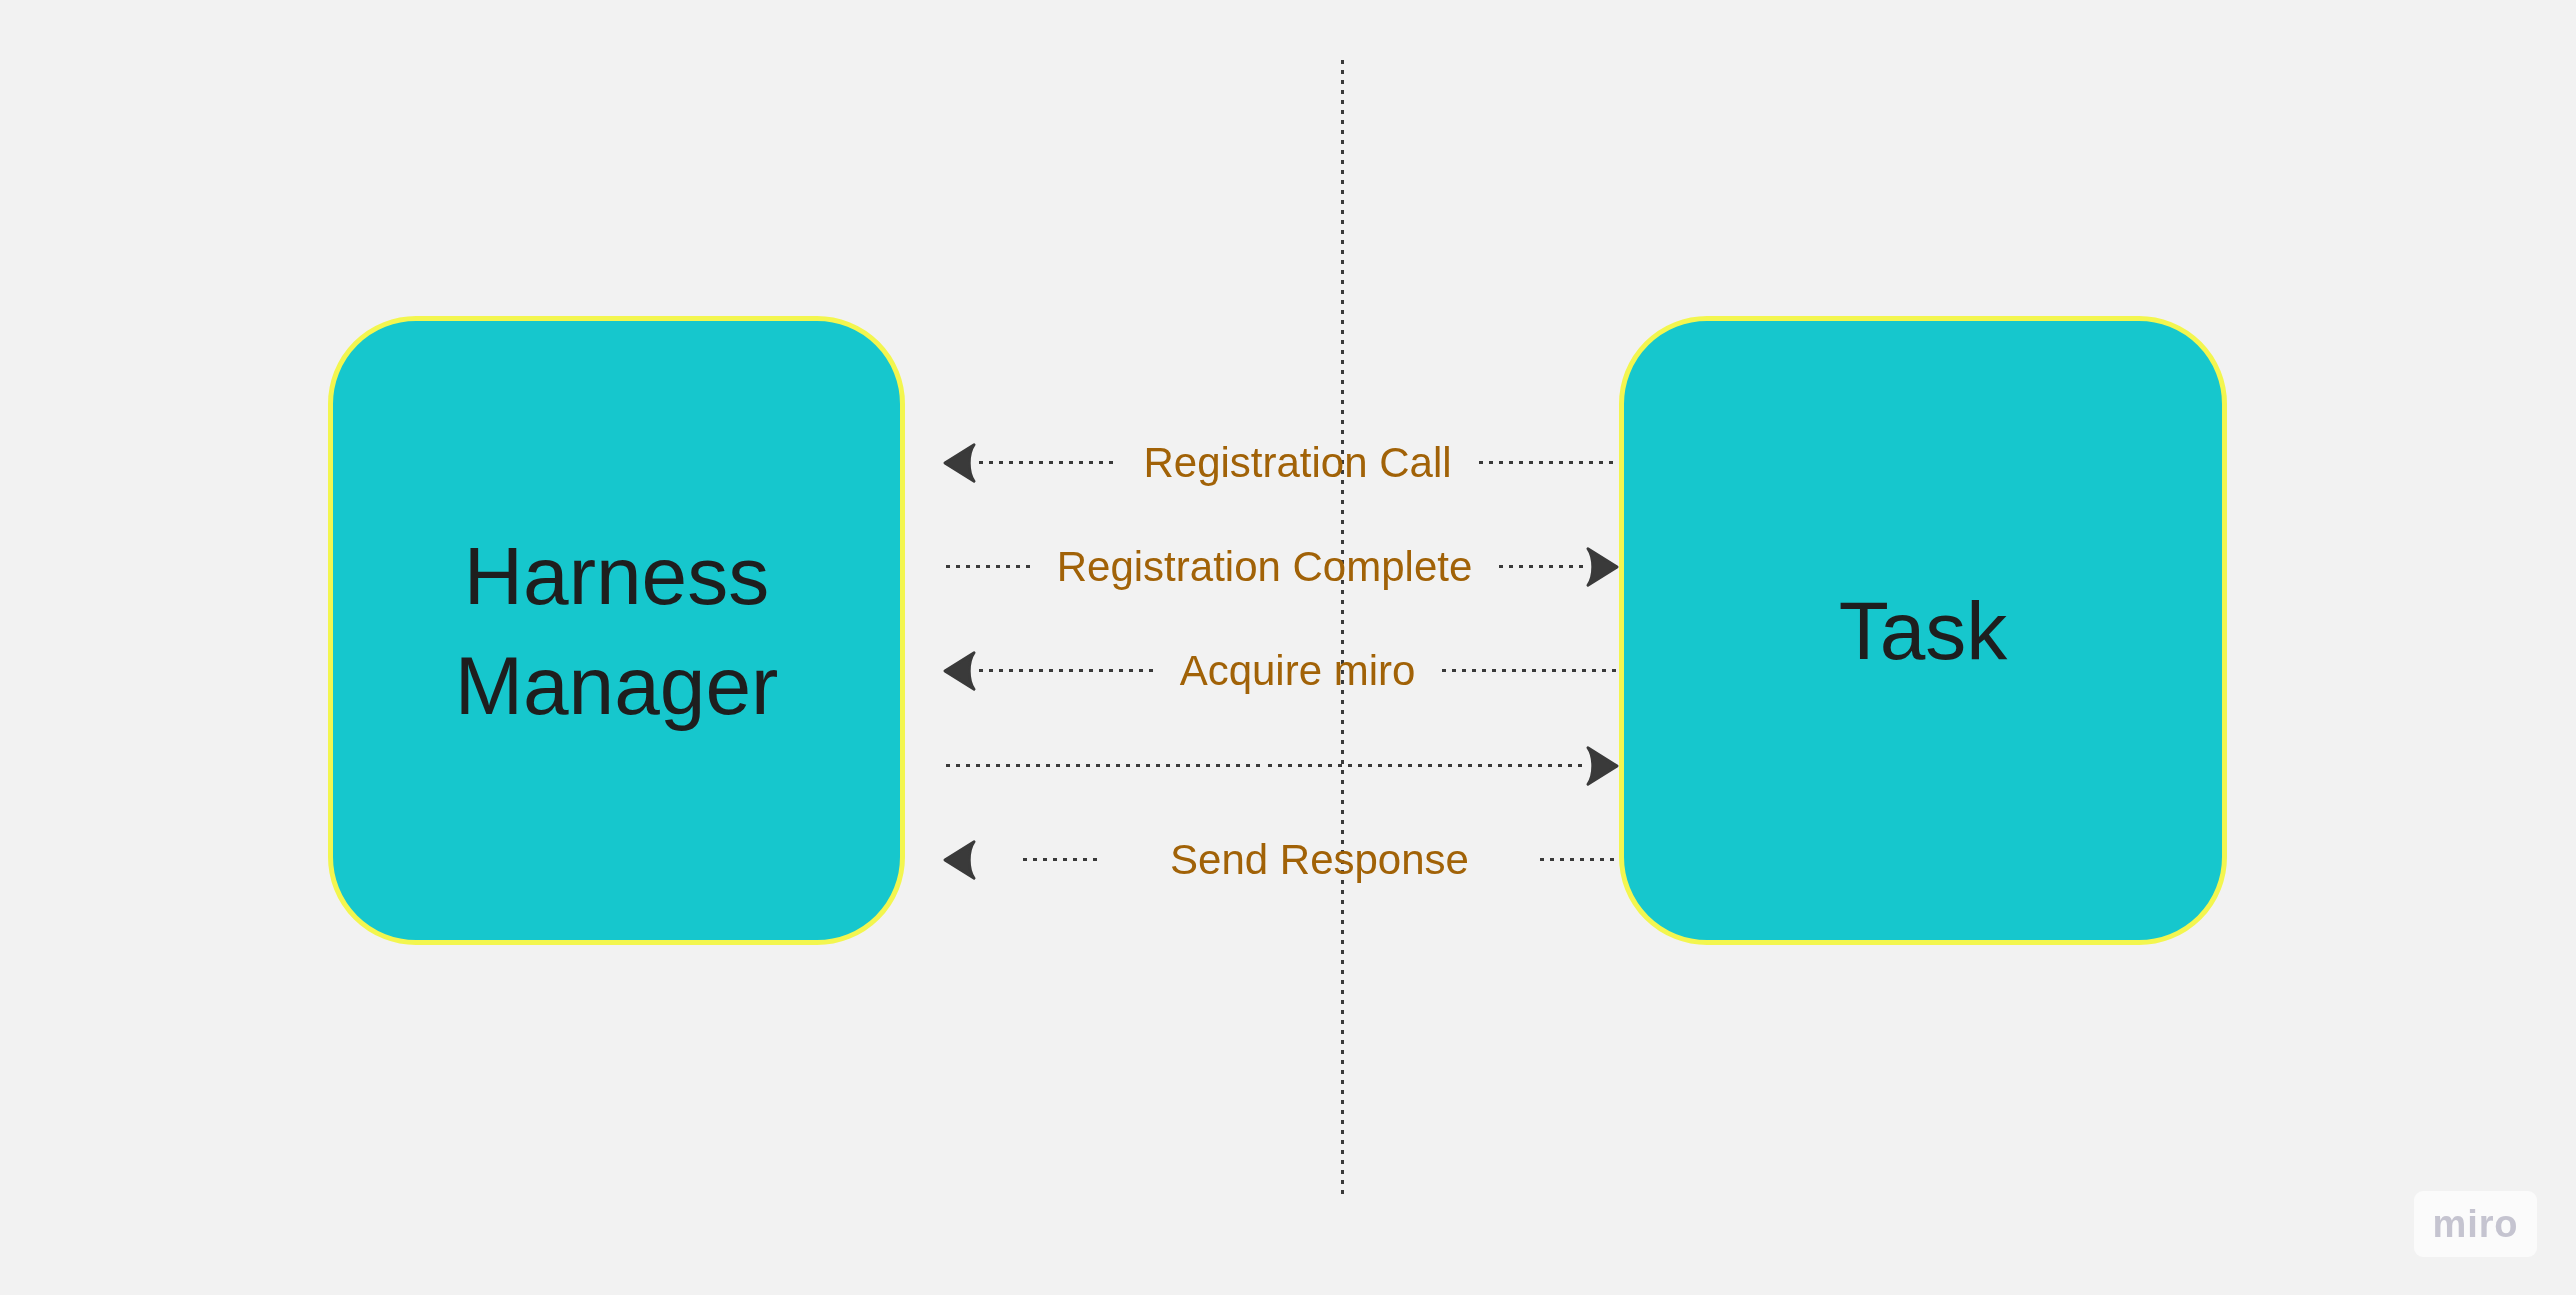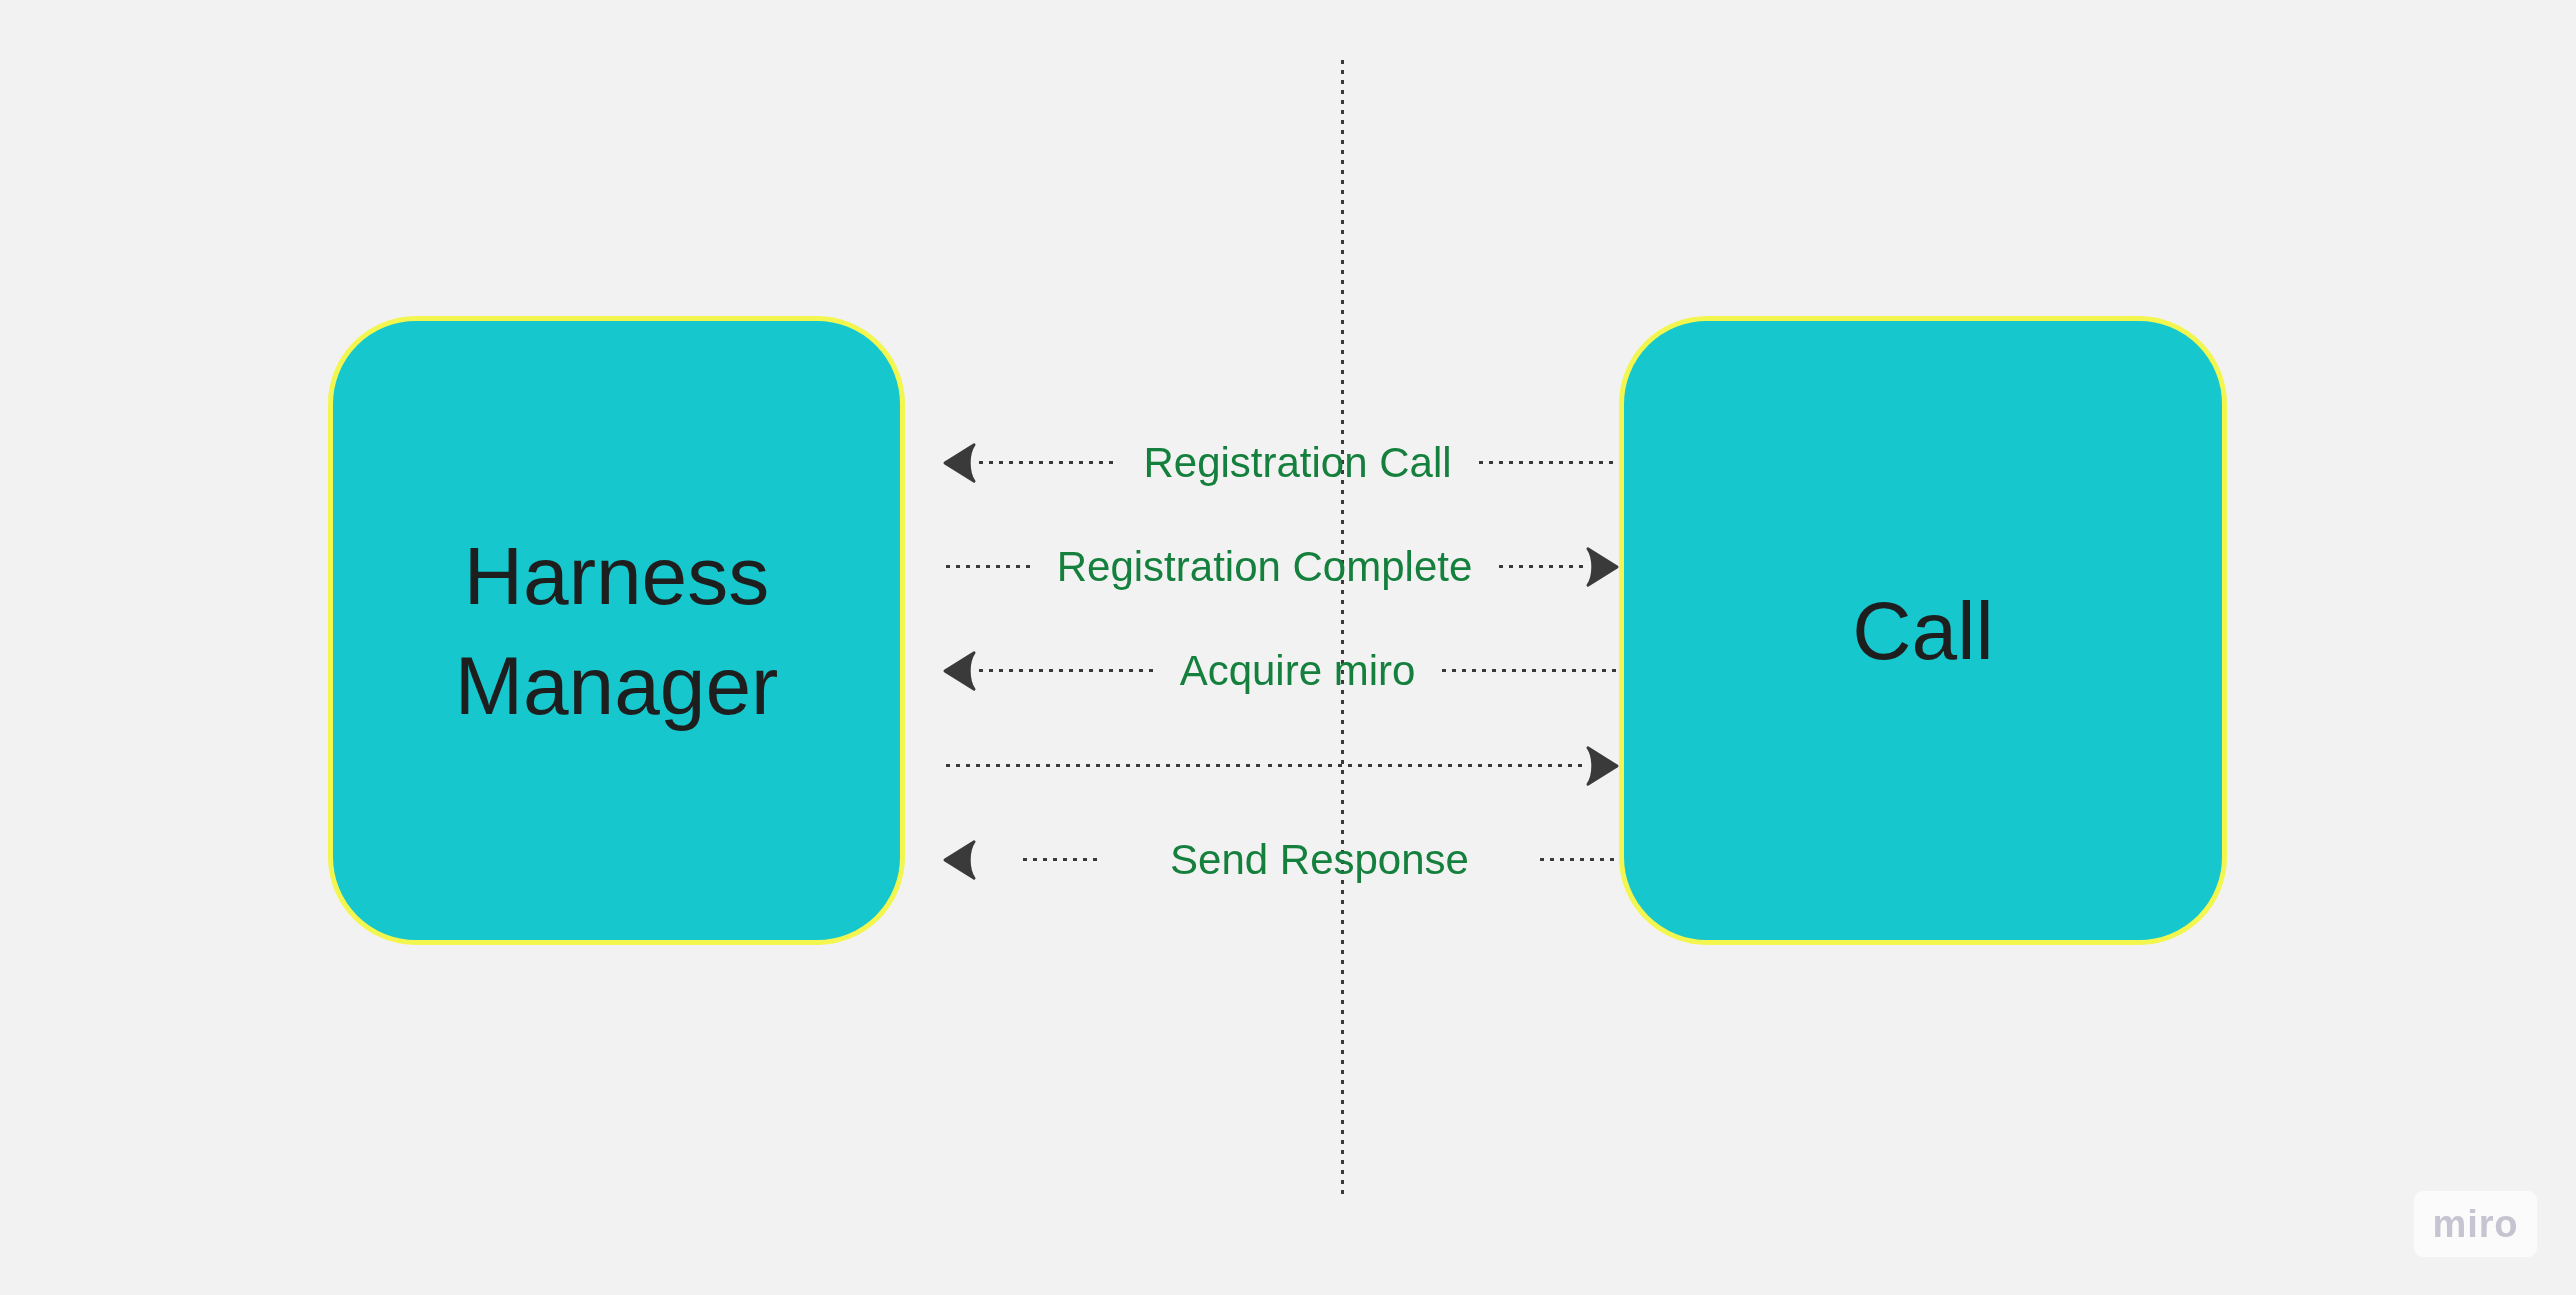--- a/index.html
+++ b/index.html
@@ -40,21 +40,21 @@
   .msg-row{
     position:absolute;left:943px;width:676px;height:55px;
     display:flex;align-items:center;z-index:2;
   }
   .msg-row .dots{
     flex:1;height:4.6px;min-width:18.3px;
     background-image:radial-gradient(circle 1.9px at center,var(--ink) 97%,rgba(0,0,0,0) 100%);
     background-size:10px 4.6px;background-repeat:repeat-x;background-position:left center;
   }
   .msg-label{
-    padding:0 24px;font-size:42px;color:#15803d;white-space:nowrap;flex:none;
+    padding:0 24px;font-size:42px;color:#a16207;white-space:nowrap;flex:none;
   }
   .arrowhead{width:33px;height:42px;flex:none;}
   .arrowhead svg{display:block;width:100%;height:100%;}
   .arrowhead path{fill:var(--ink);stroke:var(--ink);stroke-width:3;stroke-linejoin:round;}
 
   #row-0{top:435px;}
   #row-1{top:539px;text-align:center;}
   #row-2{top:643px;}
   #row-3{top:738px;}
   #row-4{top:832px;gap:44px;}
@@ -70,21 +70,21 @@
 </head>
 <body>
 
 <div class="lifeline"></div>
 
 <div class="actor" id="actor-left">
   <span>Harness Manager</span>
 </div>
 
 <div class="actor" id="actor-right">
-  <span>Call</span>
+  <span>Task</span>
 </div>
 
 <div class="msg-row dir-left" id="row-0">
   <span class="arrowhead arrow-left">
     <svg viewBox="0 0 36 46">
         <path d="M2,23 L34,3 C27,13 27,33 34,43 Z"></path>
       </svg>
   </span>
   <span class="dots"></span>
   <span class="msg-label">Registration Call</span>

